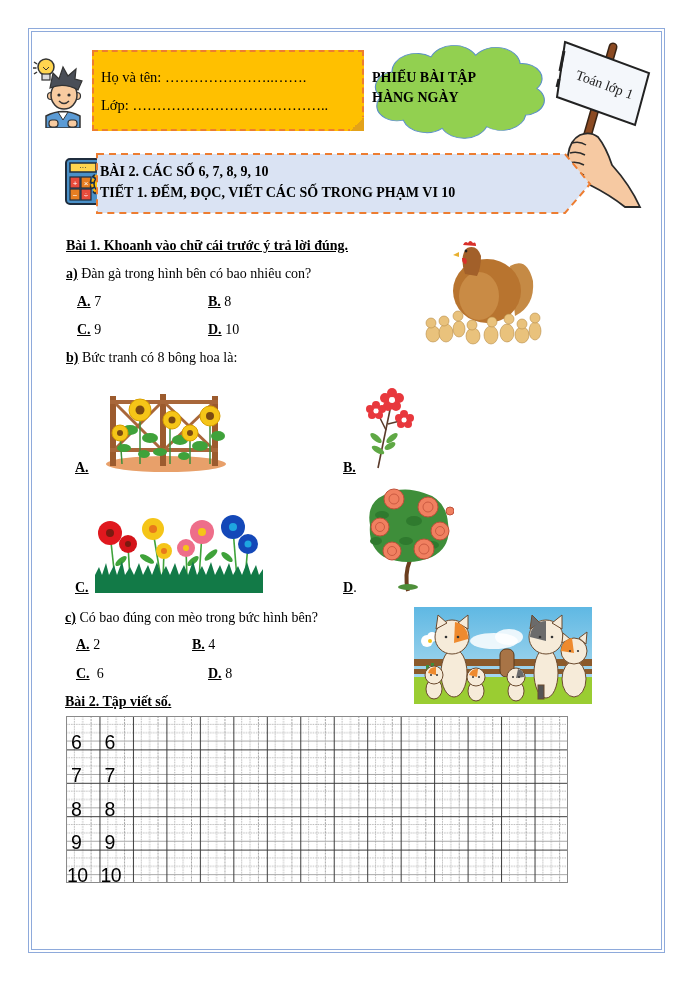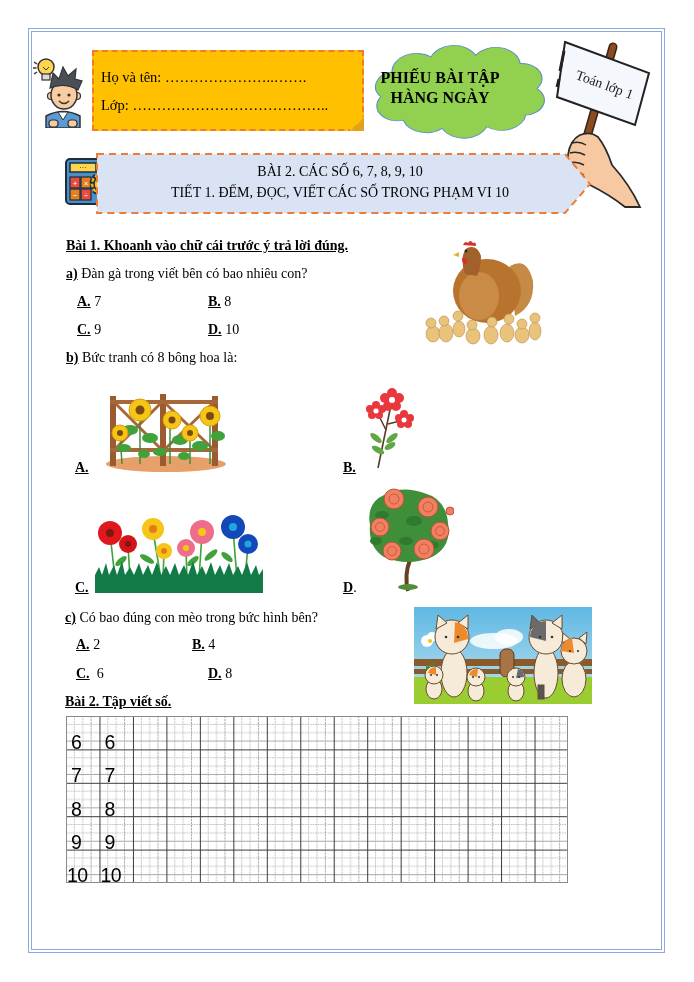--- a/index.html
+++ b/index.html
@@ -7,22 +7,22 @@
          font-family:"Liberation Serif", serif; color:#000; }
   .abs { position:absolute; }
   .frame { left:28px; top:28px; width:629px; height:917px; border:4px double #8EAADB; }
   .txt { position:absolute; font-size:14px; line-height:18px; white-space:nowrap; }
   .b { font-weight:bold;text-decoration:underline; }
   .namebox { left:92px; top:50px; width:268px; height:77px; background:#FFC000;
              border:2px dashed #ED7D31; }
   .namebox .fold { position:absolute; right:-2px; bottom:-2px; width:14px; height:14px;
                    background:linear-gradient(135deg, #FFC000 50%, #E3A21A 50%); border-top-left-radius:8px; }
   .nameline { position:absolute; left:7px; font-size:14.5px; line-height:18px; color:#000000; white-space:nowrap; }
-  .cloudtext { left:352px; width:176px; text-align:center; font-weight:bold; font-size:16px; line-height:19px; }
-  .bannertext { left:97px; width:480px; text-align:center; font-weight:normal; font-size:14px; line-height:20px; }
+  .cloudtext { left:372px; width:176px; text-align:left; font-weight:bold; font-size:14px; line-height:19px; }
+  .bannertext { left:97px; width:480px; text-align:left; font-weight:bold; font-size:14px; line-height:20px; }
   .grid-wrap { left:66px; top:716px; width:502px; height:167px; }
   .digit { position:absolute; width:33px; height:33.4px; display:flex; align-items:flex-end;
            font-family:"Liberation Sans", sans-serif; font-size:19.5px; line-height:1; }
   .digit span { margin-bottom:-3px; padding-left:5px; }
   .digit.wide span { padding-left:1px; letter-spacing:-0.5px; }
 </style>
 </head>
 <body>
 
 <div class="abs frame"></div>
@@ -90,21 +90,21 @@
 
 <svg class="abs" style="left:96px;top:153px" width="496" height="62" viewBox="0 0 496 62">
   <polygon points="1,1 469,1 494,31 469,60 1,60" fill="#DAE3F3" stroke="#ED7D31" stroke-width="2" stroke-dasharray="7 5"></polygon>
 </svg>
 <div class="abs bannertext" style="top:162px;left:100px">BÀI 2. CÁC SỐ 6, 7, 8, 9, 10</div>
 <div class="abs bannertext" style="top:183px;left:100px">TIẾT 1. ĐẾM, ĐỌC, VIẾT CÁC SỐ TRONG PHẠM VI 10</div>
 
 <div class="txt b" style="left:66px;top:237px">Bài 1. Khoanh vào chữ cái trước ý trả lời đúng.</div>
 
 <div class="txt" style="left:66px;top:265px">
-  <span class="b">a)</span><span> Đàn gà trong viết bên có bao nhiêu con?</span>
+  <span class="b">a)</span><span> Đàn gà trong hình bên có bao nhiêu con?</span>
 </div>
 <div class="txt" style="left:77px;top:293px"><span class="b">A.</span><span> 7</span></div>
 <div class="txt" style="left:208px;top:293px"><span class="b">B.</span><span> 8</span></div>
 <div class="txt" style="left:77px;top:321px"><span class="b">C.</span><span> 9</span></div>
 <div class="txt" style="left:208px;top:321px"><span class="b">D.</span><span> 10</span></div>
 
 <svg class="abs" style="left:415px;top:236px" width="130" height="112" viewBox="0 0 130 112">
   <path d="M95,30 Q112,20 118,45 Q120,70 100,80 Z" fill="#C58A45"></path>
   <ellipse cx="72" cy="55" rx="34" ry="32" fill="#B8742F"></ellipse>
   <ellipse cx="64" cy="60" rx="20" ry="24" fill="#C98B45"></ellipse>

